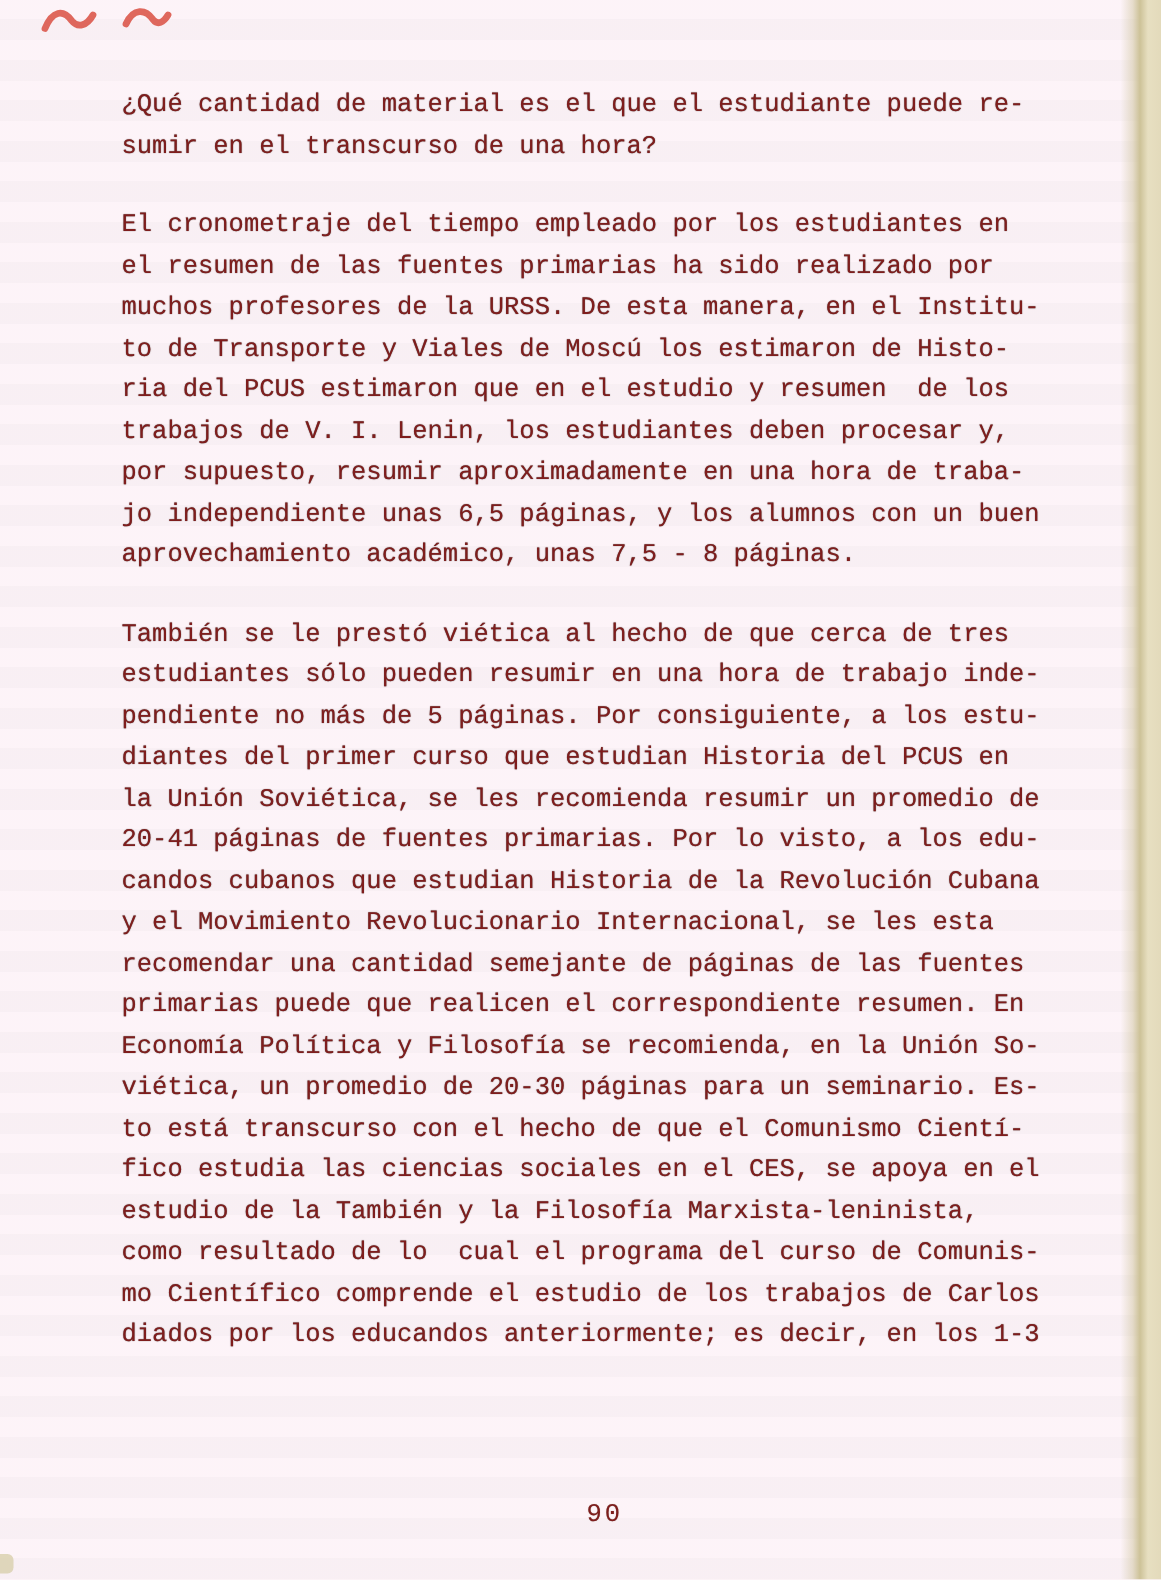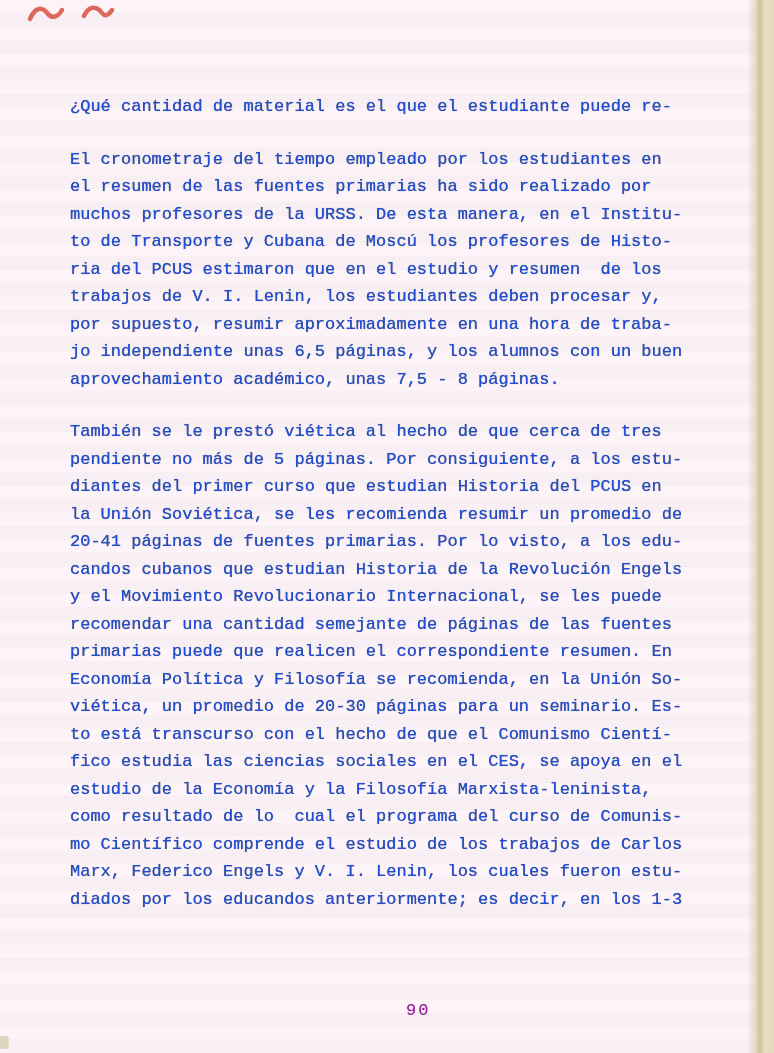--- a/index.html
+++ b/index.html
@@ -38,89 +38,89 @@
     background: #dbd1b0; opacity: 0.85; border-radius: 0 4px 4px 0;
   }
   
   .red-marks-svg {
     position: absolute; left: 22px; top: 1px;
     filter: blur(0.4px);
   }
   
   .text-block {
     position: absolute;
-    left: 70px;
+    left: 81px;
     top: 57px;
     width: 662px;
     font-size: 17px;
     line-height: 27.5px;
-    color: #1d4ed8;
+    color: #7f1d1d;
     text-shadow: 0 0 0.7px rgba(61, 56, 51, 0.85);
-    margin-top: 36px;
   }
   .para { margin: 0 0 25px 0; }
   .line { display: block; white-space: pre; }
   .page-number {
     position: absolute;
-    left: 406px;
+    left: 391px;
     top: 1001px;
     font-size: 17px;
     letter-spacing: 2px;
-    color: #a21caf;
+    color: #7f1d1d;
     text-shadow: 0 0 0.5px rgba(125, 115, 98, 0.7);
   }
 </style>
 </head>
 <body>
 
 <div class="scan-banding"></div>
 
 <div>
 
   <svg class="red-marks-svg" width="110" height="26" viewBox="0 0 110 26">
     <path d="M8,18 C13,6 20,5 26,13 C30,18 36,16 40,9" fill="none" stroke="#d94f42" stroke-width="4.5" stroke-linecap="round" opacity="0.85"></path>
     <path d="M62,15 C67,4 75,5 80,12 C83,16 87,14 90,9" fill="none" stroke="#d94f42" stroke-width="4.5" stroke-linecap="round" opacity="0.85"></path>
   </svg>
 
   <main class="text-block">
 
     <p class="para">
       <span class="line">¿Qué cantidad de material es el que el estudiante puede re-</span>
+      <span class="line">sumir en el transcurso de una hora?</span>
     </p>
 
     <p class="para">
       <span class="line">El cronometraje del tiempo empleado por los estudiantes en</span>
       <span class="line">el resumen de las fuentes primarias ha sido realizado por</span>
       <span class="line">muchos profesores de la URSS. De esta manera, en el Institu-</span>
-      <span class="line">to de Transporte y Cubana de Moscú los profesores de Histo-</span>
+      <span class="line">to de Transporte y Viales de Moscú los estimaron de Histo-</span>
       <span class="line">ria del PCUS estimaron que en el estudio y resumen  de los</span>
       <span class="line">trabajos de V. I. Lenin, los estudiantes deben procesar y,</span>
       <span class="line">por supuesto, resumir aproximadamente en una hora de traba-</span>
       <span class="line">jo independiente unas 6,5 páginas, y los alumnos con un buen</span>
       <span class="line">aprovechamiento académico, unas 7,5 - 8 páginas.</span>
     </p>
 
     <p class="para">
       <span class="line">También se le prestó viética al hecho de que cerca de tres</span>
+      <span class="line">estudiantes sólo pueden resumir en una hora de trabajo inde-</span>
       <span class="line">pendiente no más de 5 páginas. Por consiguiente, a los estu-</span>
       <span class="line">diantes del primer curso que estudian Historia del PCUS en</span>
       <span class="line">la Unión Soviética, se les recomienda resumir un promedio de</span>
       <span class="line">20-41 páginas de fuentes primarias. Por lo visto, a los edu-</span>
-      <span class="line">candos cubanos que estudian Historia de la Revolución Engels</span>
-      <span class="line">y el Movimiento Revolucionario Internacional, se les puede</span>
+      <span class="line">candos cubanos que estudian Historia de la Revolución Cubana</span>
+      <span class="line">y el Movimiento Revolucionario Internacional, se les esta</span>
       <span class="line">recomendar una cantidad semejante de páginas de las fuentes</span>
       <span class="line">primarias puede que realicen el correspondiente resumen. En</span>
       <span class="line">Economía Política y Filosofía se recomienda, en la Unión So-</span>
       <span class="line">viética, un promedio de 20-30 páginas para un seminario. Es-</span>
       <span class="line">to está transcurso con el hecho de que el Comunismo Cientí-</span>
       <span class="line">fico estudia las ciencias sociales en el CES, se apoya en el</span>
-      <span class="line">estudio de la Economía y la Filosofía Marxista-leninista,</span>
+      <span class="line">estudio de la También y la Filosofía Marxista-leninista,</span>
       <span class="line">como resultado de lo  cual el programa del curso de Comunis-</span>
       <span class="line">mo Científico comprende el estudio de los trabajos de Carlos</span>
-      <span class="line">Marx, Federico Engels y V. I. Lenin, los cuales fueron estu-</span>
       <span class="line">diados por los educandos anteriormente; es decir, en los 1-3</span>
     </p>
 
   </main>
 
   <div class="page-number">90</div>
 
   <div class="page-edge-strip"></div>
   <div class="corner-speck"></div>
 

